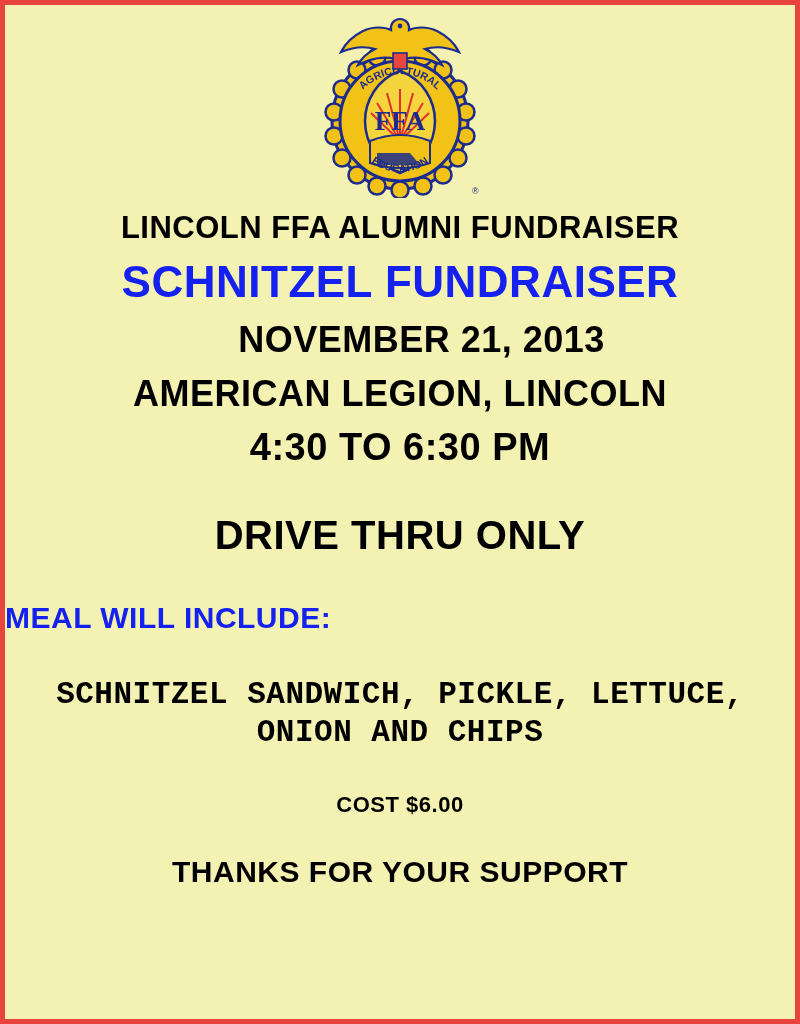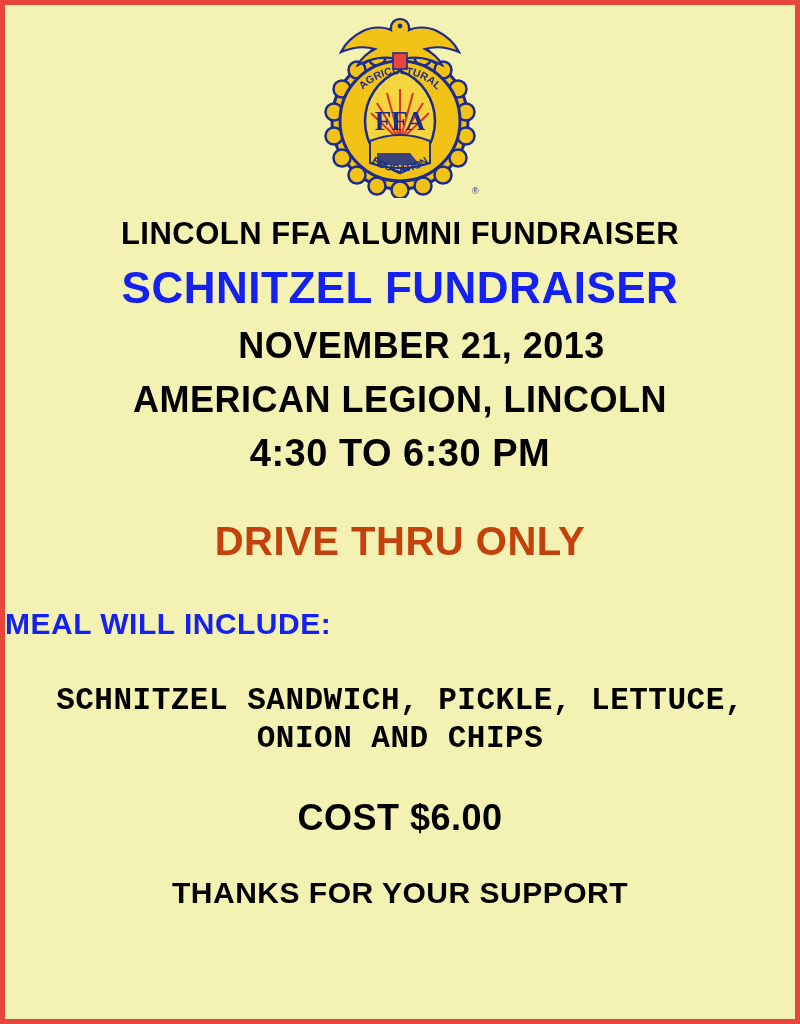--- a/index.html
+++ b/index.html
@@ -39,21 +39,21 @@
     text-align: center;
     font-family: "Liberation Sans", sans-serif;
     font-weight: bold;
     letter-spacing: 0.5px;
     color: #000000;
     width: 100%;
     line-height: 1.05;
   }
   .headline {
     font-size: 31px;
-    margin-top: 20px;
+    margin-top: 14px;
     letter-spacing: 0.5px;
   }
   .title-blue {
     font-size: 44px;
     color: #1421f0;
     margin-top: 14px;
     letter-spacing: 0.5px;
   }
   .date {
     font-size: 36px;
@@ -63,40 +63,40 @@
   .venue {
     font-size: 36px;
     margin-top: 16px;
   }
   .time {
     font-size: 38px;
     margin-top: 16px;
   }
   .drive-thru {
     font-size: 40px;
-    color: #c2410c;
+    color: #000000;
     margin-top: 46px;
   }
   .meal-include {
     font-size: 30px;
     color: #1421f0;
     margin-top: 46px;
     text-align: left;
     box-sizing: border-box;
   }
   .meal-items {
     font-size: 31px;
     margin-top: 42px;
     line-height: 1.25;
     padding: 0 22px;
     box-sizing: border-box;
     font-family: Liberation Mono, monospace;
   }
   .cost {
-    font-size: 36px;
+    font-size: 22px;
     margin-top: 40px;
   }
   .thanks {
     font-size: 30px;
     margin-top: 40px;
   }
 </style>
 </head>
 <body>
 

